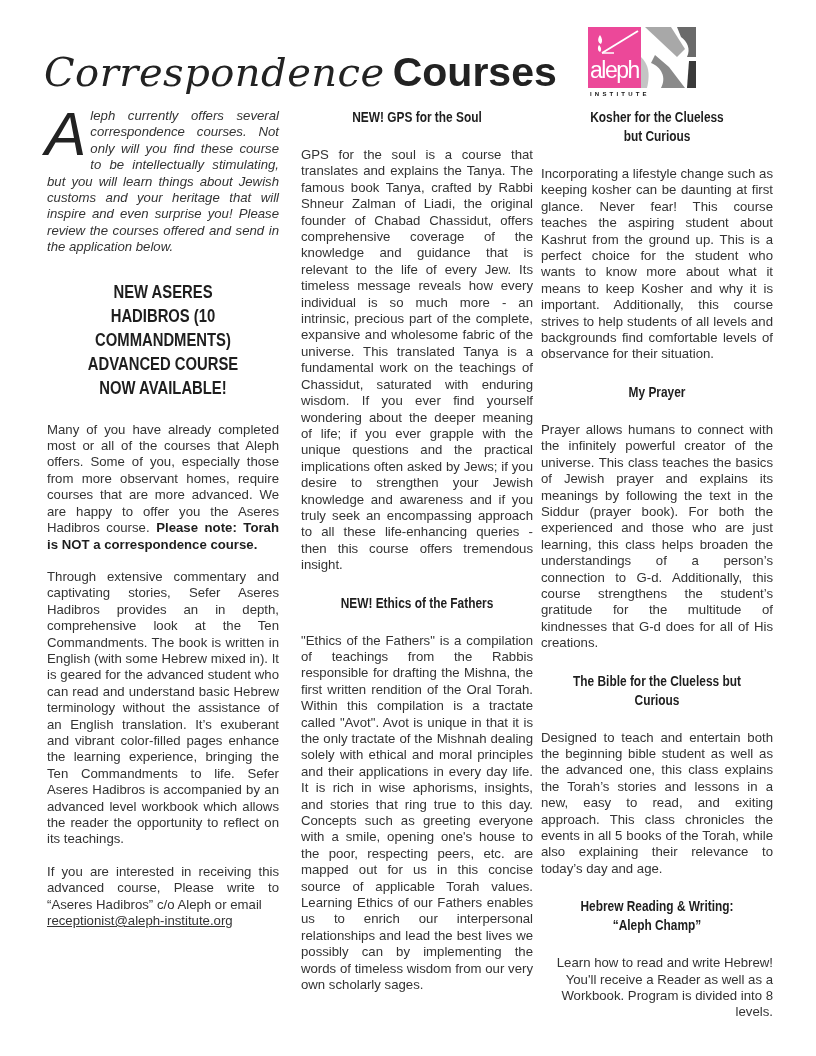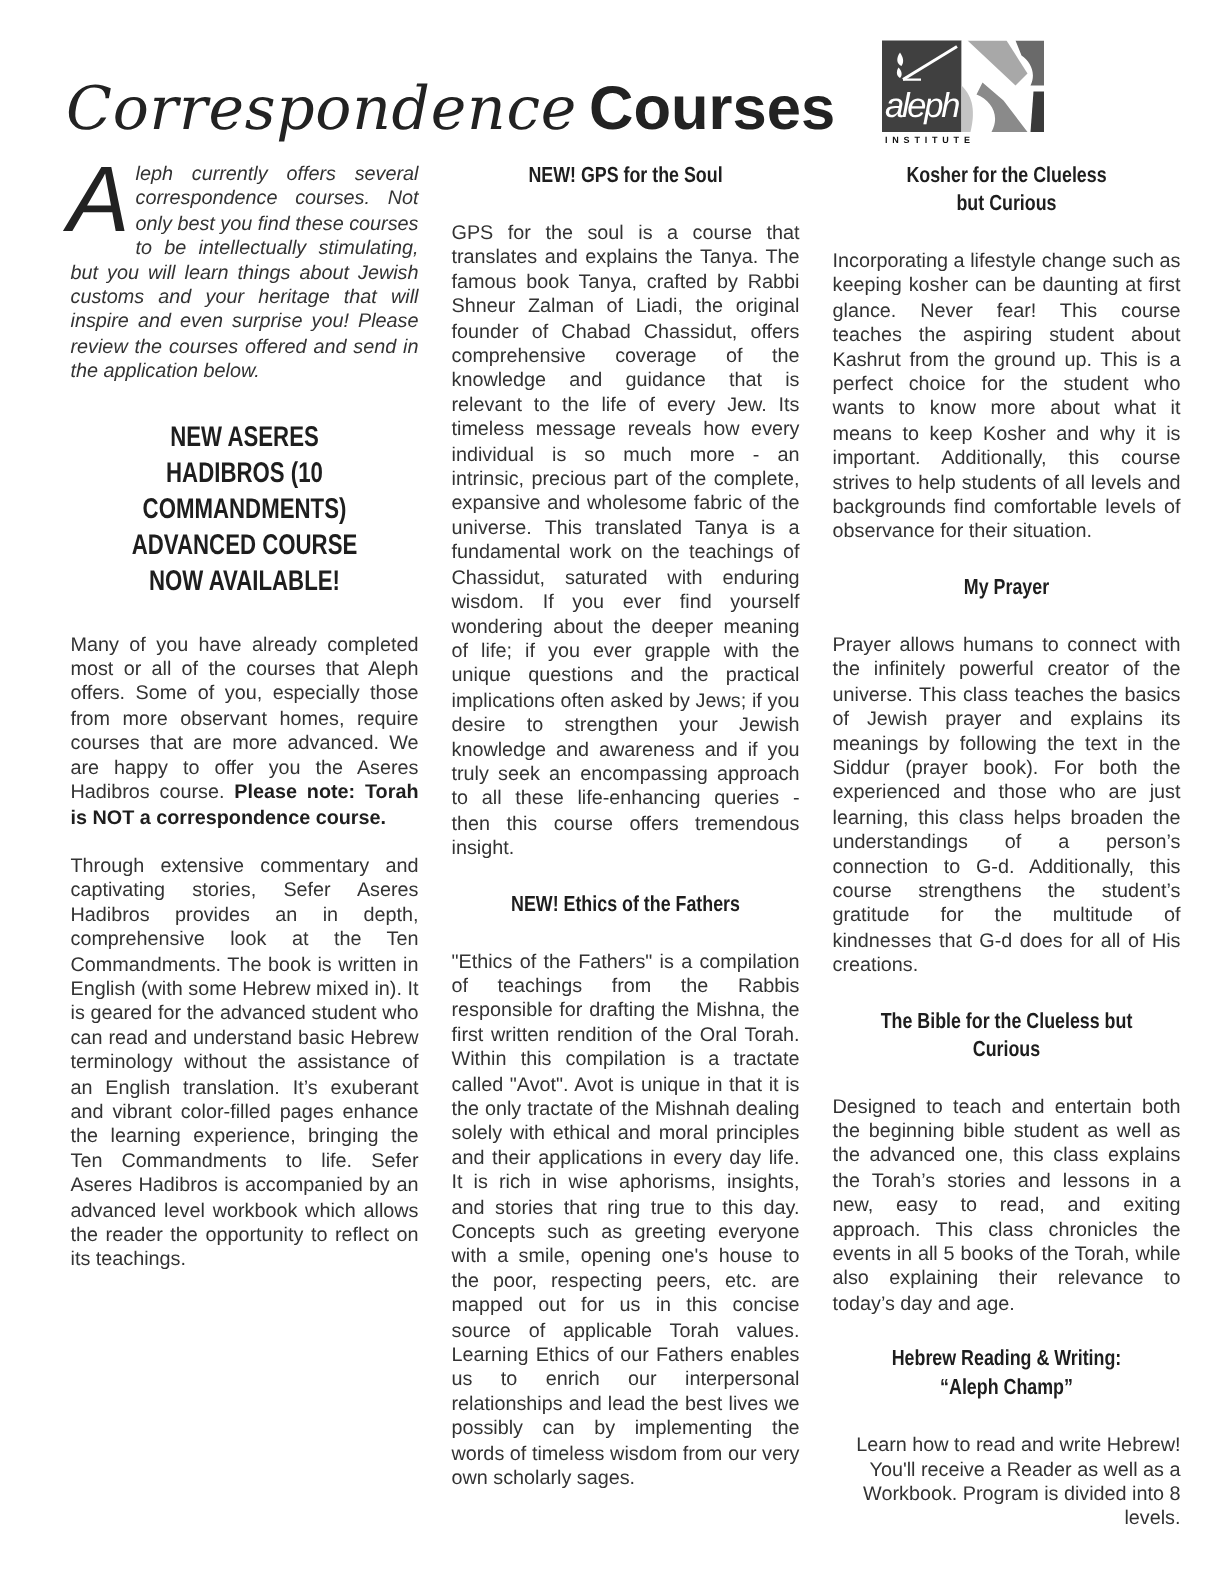--- a/index.html
+++ b/index.html
@@ -4,29 +4,29 @@
 <style>
   html, body { margin: 0; padding: 0; background: #ffffff; }
   body { width: 816px; height: 1056px; position: relative; overflow: hidden; color: #2b2b2b; }
   .page { position: absolute; left: 0; top: 0; width: 816px; height: 776px; }
 
   .title { position: absolute; left: 44px; top: 52px; white-space: nowrap; line-height: 1; }
   .title .script { font-family: "DejaVu Serif", serif; font-style: italic; font-weight: normal; font-size: 40px; color: #222; letter-spacing: 0.5px; }
   .title .bold { font-family: "Liberation Sans", sans-serif; font-weight: bold; font-size: 41px; color: #222; margin-left: 8px; }
 
   .logo { position: absolute; left: 588px; top: 27px; width: 180px; height: 72px; }
-  .logo .black { position: absolute; left: 0; top: 0; width: 53px; height: 61px; background: #404040; font-style: italic; }
+  .logo .black { position: absolute; left: 0; top: 0; width: 53px; height: 61px; background: #ec4899; }
   .logo .aleph-text { position: absolute; left: 2px; top: 32px; font-family: "Liberation Sans", sans-serif; font-size: 23px; color: #fff; letter-spacing: -1.5px; line-height: 1; }
   .logo .inst { position: absolute; left: 2px; top: 64px; font-family: "Liberation Sans", sans-serif; font-weight: bold; font-size: 6px; letter-spacing: 3.2px; color: #111; }
   .logo .mark { position: absolute; left: 53px; top: 0; width: 55px; height: 61px; }
 
   .col { position: absolute; top: 108px; width: 232px; }
   .col1 { left: 47px; }
   .col2 { left: 301px; }
-  .col3 { left: 555px; }
+  .col3 { left: 541px; }
 
   .body-text { font-family: "Liberation Sans", sans-serif; font-size: 13.2px; line-height: 16.4px; color: #333; text-align: justify; margin: 0; }
   .intro { font-style: italic; }
   .dropcap { float: left; font-family: "Liberation Sans", sans-serif; font-style: italic; font-size: 62px; line-height: 48px; margin: 2px 4px 0 -2px; color: #222; }
 
   .heading { font-family: "Liberation Sans", sans-serif; font-weight: bold; text-align: center; color: #1e1e1e; transform: scaleX(0.82); transform-origin: center; margin: 0; }
   .h-big { font-size: 19px; line-height: 24px; letter-spacing: 0; transform: scaleX(0.78); margin-top: 24px; margin-bottom: 22px; }
   .h-small { font-size: 14.5px; line-height: 19px; margin-bottom: 20px; }
 
   .gap { height: 16px; }
@@ -58,31 +58,35 @@
       <path d="M36 0 L55 0 L55 30 L46 30 C50 22, 46 14, 40 10 Z" fill="#6a6a6a"></path>
       <path d="M14 28 L28 40 L44 61 L20 61 C26 50, 20 40, 10 36 Z" fill="#8a8a8a"></path>
       <path d="M0 30 C6 36, 10 44, 6 61 L0 61 Z" fill="#c4c4c4"></path>
       <path d="M48 34 L55 34 L55 61 L46 61 Z" fill="#3a3a3a"></path>
     </svg>
     <span class="inst">INSTITUTE</span>
   </div>
 
   <div class="col col1">
     <p class="body-text intro">
-      <span class="dropcap">A</span><span>leph currently offers several correspondence courses. Not only best you find these courses to be intellectually stimulating, but you will learn things about Jewish customs and your heritage that will inspire and even surprise you! Please review the courses offered and send in the application below.</span>
+      <span class="dropcap">A</span><span>leph currently offers several correspondence courses. Not only will you find these course to be intellectually stimulating, but you will learn things about Jewish customs and your heritage that will inspire and even surprise you! Please review the courses offered and send in the application below.</span>
     </p>
 
     <h2 class="heading h-big">NEW ASERES HADIBROS (10 COMMANDMENTS) ADVANCED COURSE NOW AVAILABLE!</h2>
 
     <p class="body-text">
       <span>Many of  you have already completed most or all of the courses that Aleph offers. Some of you, especially those from more observant homes, require courses that are  more advanced.  We are happy to  offer you the Aseres Hadibros course. </span><span class="strong">Please note: Torah is NOT a correspondence course.</span>
     </p>
     <div class="gap"></div>
     <p class="body-text">Through extensive commentary and captivating stories, Sefer Aseres Hadibros provides an in depth, comprehensive look at the Ten Commandments. The book is written in English (with some Hebrew mixed in).  It is  geared for the advanced student who can read and understand basic Hebrew terminology without the assistance of an English translation. It’s exuberant and vibrant color-filled pages enhance the learning experience, bringing the Ten Commandments to life.  Sefer Aseres Hadibros is accompanied by an advanced level workbook which allows the reader the opportunity to reflect on its teachings.</p>
     <div class="gap"></div>
+    <p class="body-text">
+      <span>If you are interested in receiving this advanced course, Please write to “Aseres Hadibros” c/o Aleph or email</span><br>
+      <a class="link">receptionist@aleph-institute.org</a>
+    </p>
   </div>
 
   <div class="col col2">
     <h3 class="heading h-small">NEW! GPS for the Soul</h3>
     <p class="body-text">GPS for the soul is a course that translates and explains the Tanya. The famous book Tanya, crafted by Rabbi Shneur Zalman of Liadi, the original founder of Chabad Chassidut, offers comprehensive coverage of the knowledge and guidance that is relevant to the life of every Jew. Its timeless message reveals how every individual is so much more - an intrinsic, precious part of the complete, expansive and wholesome fabric of the universe. This translated Tanya is a fundamental work on the teachings of Chassidut, saturated with enduring wisdom. If you ever find yourself wondering about the deeper meaning of life; if you ever grapple with the unique questions and the practical implications often asked by Jews; if you desire to strengthen your Jewish knowledge and awareness and if you truly seek an encompassing approach to all these life-enhancing queries - then this course offers tremendous insight.</p>
     <div class="gap" style="height:20px"></div>
     <h3 class="heading h-small">NEW! Ethics of the Fathers</h3>
     <p class="body-text">"Ethics of the Fathers" is a compilation of teachings from the Rabbis responsible for drafting the Mishna, the first written rendition of the Oral Torah. Within this compilation is a tractate called "Avot". Avot is unique in that it is the only tractate of the Mishnah dealing solely with ethical and moral principles and their applications in every day life. It is rich in wise aphorisms, insights, and stories that ring true to this day. Concepts such as greeting everyone with a smile, opening one's house to the poor, respecting peers, etc. are mapped out for us in this concise source of applicable Torah  values. Learning Ethics of our Fathers enables us to enrich our interpersonal relationships and lead the best lives we possibly can by implementing the words of timeless wisdom from our very own scholarly sages.</p>
   </div>
 

